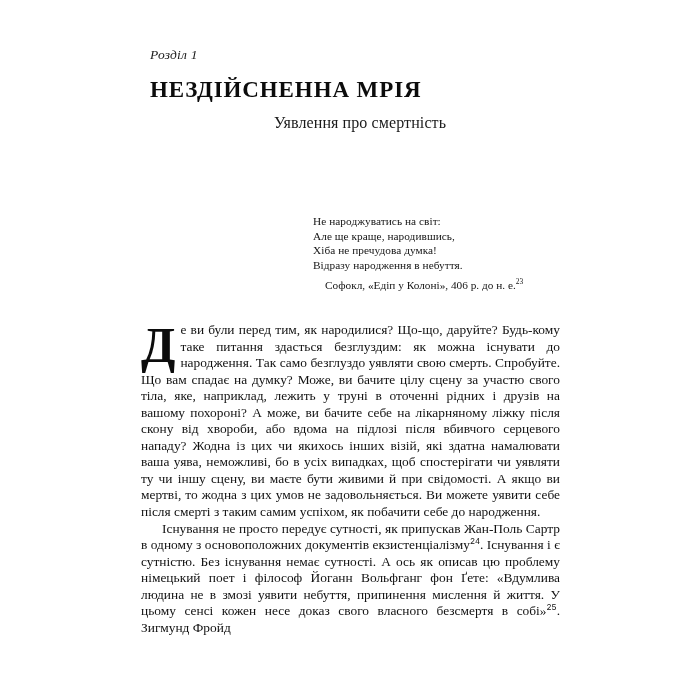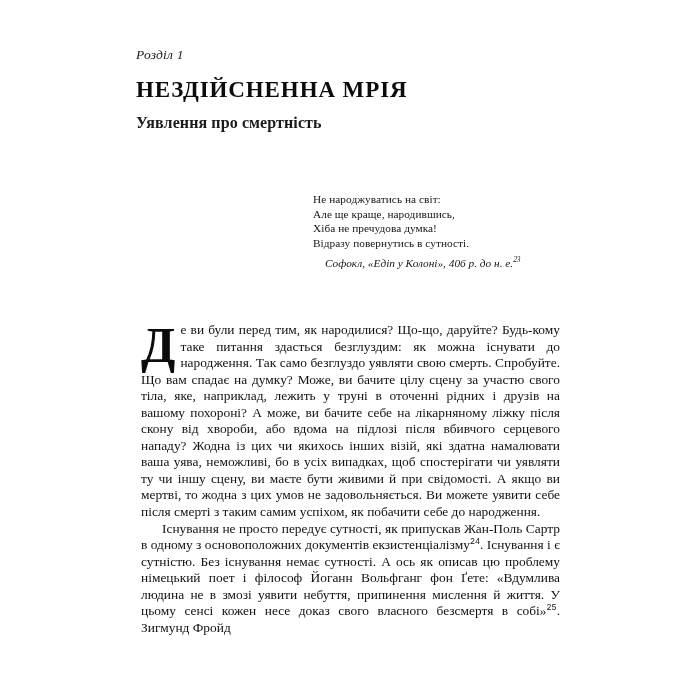--- a/index.html
+++ b/index.html
@@ -21,21 +21,21 @@
     position: relative;
     width: 700px;
     height: 700px;
     background: #ffffff;
     box-sizing: border-box;
   }
 
   
   .chapter-head {
     position: absolute;
-    left: 136px;
+    left: 150px;
     top: 48px;
     width: 420px;
   }
   .chapter-label {
     font-style: italic;
     font-size: 13.5px;
     letter-spacing: 0.2px;
     color: #1a1a1a;
     margin: 0 0 14px 0;
     line-height: 1.1;
@@ -44,43 +44,43 @@
     font-size: 23px;
     font-weight: bold;
     letter-spacing: 0.9px;
     color: #0c0c0c;
     margin: 0 0 10px 0;
     line-height: 1.15;
     text-transform: uppercase;
   }
   .chapter-subtitle {
     font-size: 16px;
-    font-weight: bold;
+    font-weight: normal;
     color: #1a1a1a;
     margin: 0;
     line-height: 1.2;
     letter-spacing: 0.1px;
+    text-align: center;
   }
 
   
   .epigraph {
     position: absolute;
     left: 313px;
-    top: 192px;
+    top: 214px;
     width: 265px;
   }
   .epigraph-line {
     font-size: 11.3px;
     line-height: 14.6px;
     color: #151515;
     letter-spacing: 0.05px;
     white-space: nowrap;
   }
   .epigraph-source {
-    font-style: italic;
     font-size: 11.3px;
     line-height: 14.6px;
     color: #151515;
     margin-top: 6px;
     padding-left: 12px;
     white-space: nowrap;
   }
   .epigraph-source sup {
     font-size: 7.4px;
     vertical-align: super;
@@ -147,21 +147,21 @@
   <div class="chapter-head">
     <div class="chapter-label">Розділ 1</div>
     <h1 class="chapter-title">НЕЗДІЙСНЕННА МРІЯ</h1>
     <h2 class="chapter-subtitle">Уявлення про смертність</h2>
   </div>
 
   <div class="epigraph">
     <div class="epigraph-line">Не народжуватись на світ:</div>
     <div class="epigraph-line">Але ще краще, народившись,</div>
     <div class="epigraph-line">Хіба не пречудова думка!</div>
-    <div class="epigraph-line">Відразу повернутись в сутності.</div>
+    <div class="epigraph-line">Відразу народження в небуття.</div>
     <div class="epigraph-source">
       <span>Софокл, «Едіп у Колоні», 406 р. до н. е.</span><sup>23</sup>
     </div>
   </div>
 
   <div class="body-text">
 
     <p class="para">
       <span class="dropcap">Д</span><span class="smallcaps-lead">е ви</span><span> були перед тим, як народилися? Що-що, даруйте? Будь-кому таке питання здасться безглуздим: як можна існувати до народження. Так само безглуздо уявляти свою смерть. Спробуйте. Що вам спадає на думку? Може, ви бачите цілу сцену за участю свого тіла, яке, наприклад, лежить у труні в оточенні рідних і друзів на вашому похороні? А може, ви бачите себе на лікарняному ліжку після скону від хвороби, або вдома на підлозі після вбивчого серцевого нападу? Жодна із цих чи якихось інших візій, які здатна намалювати ваша уява, неможливі, бо в усіх випадках, щоб спостерігати чи уявляти ту чи іншу сцену, ви маєте бути живими й при свідомості. А якщо ви мертві, то жодна з цих умов не задовольняється. Ви можете уявити себе після смерті з таким самим успіхом, як побачити себе до народження.</span>
     </p>

